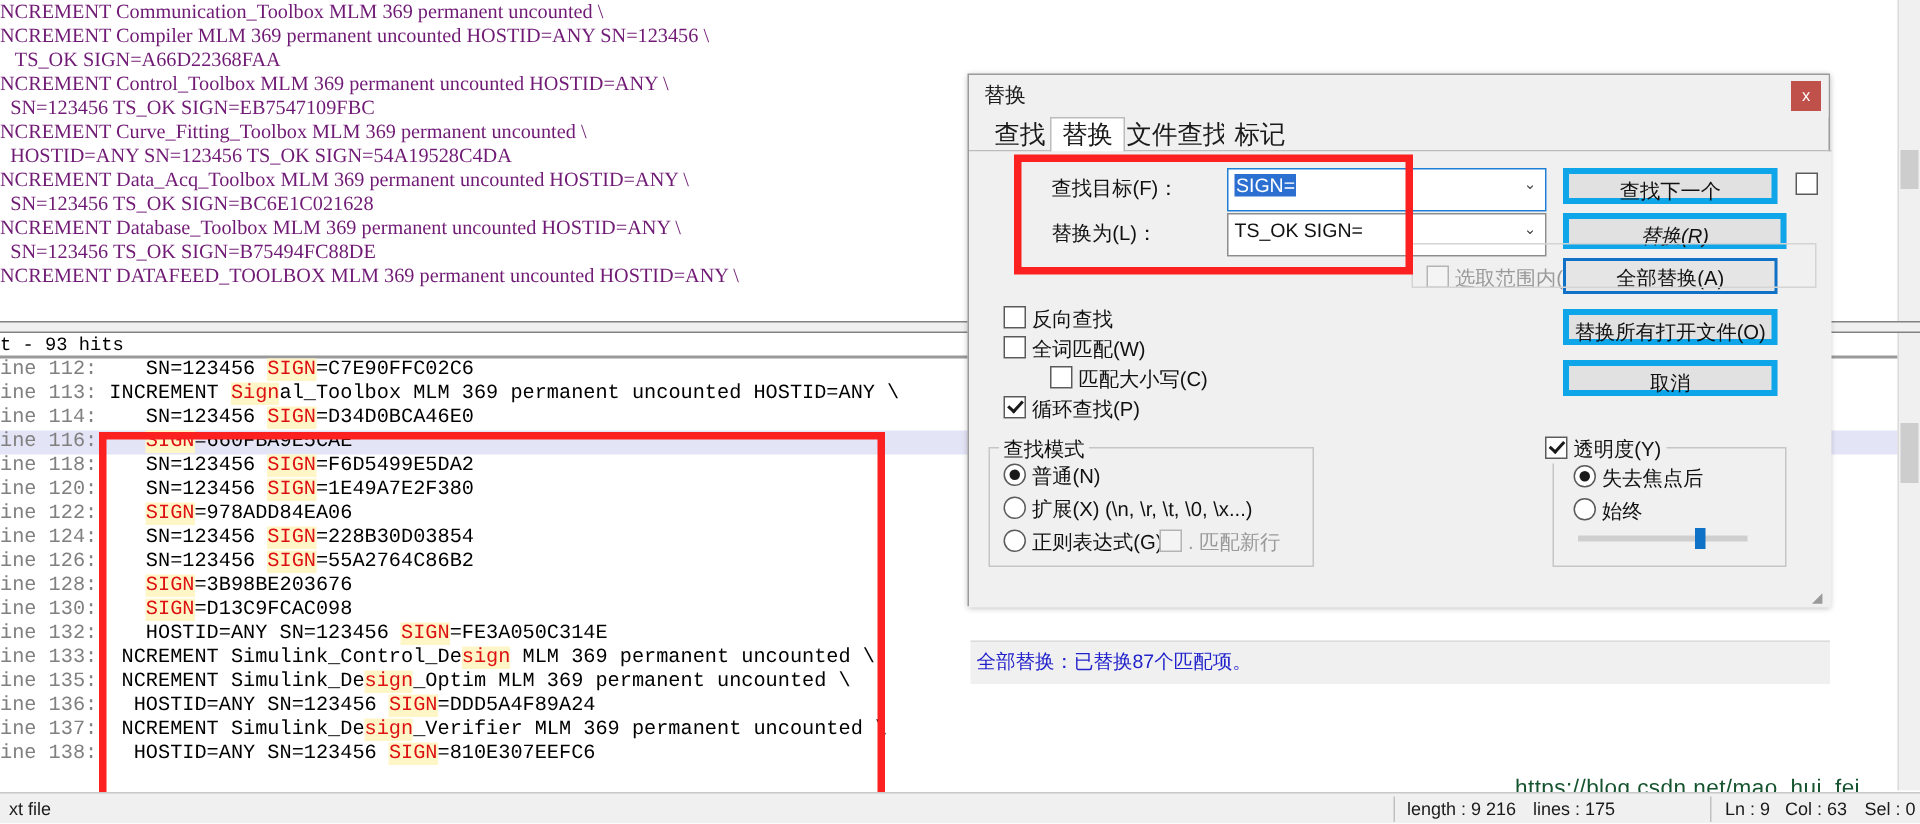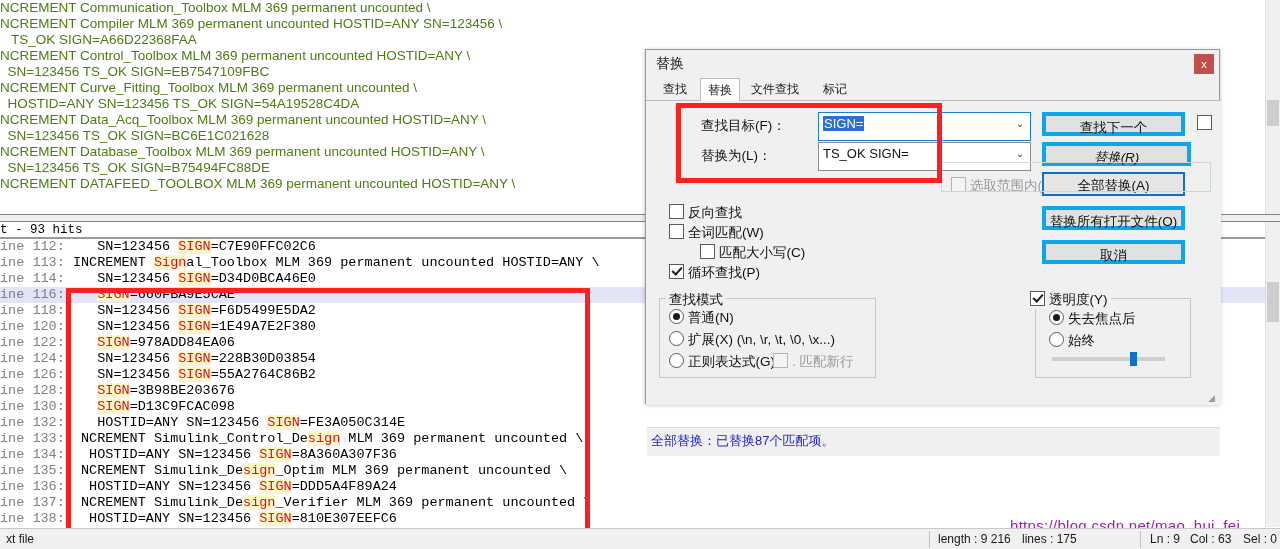--- a/index.html
+++ b/index.html
@@ -17,24 +17,24 @@
 
   
   #editor-pane {
     position: absolute;
     left: 0; top: 0;
     width: 1280px; height: 214px;
     background: #ffffff;
     overflow: hidden;
   }
   .code-line {
-    font-family: Liberation Sans, sans-serif;
+    font-family: Liberation Serif, serif;
     font-size: 13.5px;
     line-height: 16px;
-    color: #4d7c0f;
+    color: #701a75;
     white-space: pre;
     padding-left: 0px;
   }
   #editor-vscroll-track {
     position: absolute;
     right: 0; top: 0;
     width: 14px; height: 214px;
     background: #f0f0f0;
     border-left: 1px solid #dcdcdc;
   }
@@ -135,21 +135,21 @@
     width: 1px; height: 17px;
     background: #c0c0c0;
   }
 
   
   #watermark {
     position: absolute;
     left: 1010px; top: 517px;
     font-family: "Liberation Sans", sans-serif;
     font-size: 15px;
-    color: #a21caf;
+    color: #14532d;
     letter-spacing: 0.3px;
     white-space: nowrap;
     user-select: none;
   }
 
   
   #replace-dialog {
     position: absolute;
     left: 645px; top: 49px;
     width: 575px; height: 355px;
@@ -187,21 +187,21 @@
     position: absolute;
     left: 0; top: 28px;
     width: 575px; height: 22px;
   }
   .tab {
     position: absolute;
     top: 2px;
     height: 20px;
     line-height: 19px;
     padding: 0 7px;
-    font-size: 12px;
+    font-size: 17px;
     color: #1a1a1a;
     background: #f0f0f0;
     cursor: pointer;
     box-sizing: border-box;
   }
   .tab.active {
     top: 0px;
     height: 23px;
     line-height: 22px;
     background: #ffffff;
@@ -438,21 +438,20 @@
         <div class="result-row sel"><span class="lineno">ine 116:</span><span>    </span><span class="hit">SIGN</span><span>=660FBA9E5CAE</span></div>
         <div class="result-row"><span class="lineno">ine 118:</span><span>    SN=123456 </span><span class="hit">SIGN</span><span>=F6D5499E5DA2</span></div>
         <div class="result-row"><span class="lineno">ine 120:</span><span>    SN=123456 </span><span class="hit">SIGN</span><span>=1E49A7E2F380</span></div>
         <div class="result-row"><span class="lineno">ine 122:</span><span>    </span><span class="hit">SIGN</span><span>=978ADD84EA06</span></div>
         <div class="result-row"><span class="lineno">ine 124:</span><span>    SN=123456 </span><span class="hit">SIGN</span><span>=228B30D03854</span></div>
         <div class="result-row"><span class="lineno">ine 126:</span><span>    SN=123456 </span><span class="hit">SIGN</span><span>=55A2764C86B2</span></div>
         <div class="result-row"><span class="lineno">ine 128:</span><span>    </span><span class="hit">SIGN</span><span>=3B98BE203676</span></div>
         <div class="result-row"><span class="lineno">ine 130:</span><span>    </span><span class="hit">SIGN</span><span>=D13C9FCAC098</span></div>
         <div class="result-row"><span class="lineno">ine 132:</span><span>    HOSTID=ANY SN=123456 </span><span class="hit">SIGN</span><span>=FE3A050C314E</span></div>
         <div class="result-row"><span class="lineno">ine 133:</span><span>  NCREMENT Simulink_Control_De</span><span class="hit">sign</span><span> MLM 369 permanent uncounted \</span></div>
-        <div class="result-row"><span class="lineno">ine 134:</span><span>   HOSTID=ANY SN=123456 </span><span class="hit">SIGN</span><span>=8A360A307F36</span></div>
         <div class="result-row"><span class="lineno">ine 135:</span><span>  NCREMENT Simulink_De</span><span class="hit">sign</span><span>_Optim MLM 369 permanent uncounted \</span></div>
         <div class="result-row"><span class="lineno">ine 136:</span><span>   HOSTID=ANY SN=123456 </span><span class="hit">SIGN</span><span>=DDD5A4F89A24</span></div>
         <div class="result-row"><span class="lineno">ine 137:</span><span>  NCREMENT Simulink_De</span><span class="hit">sign</span><span>_Verifier MLM 369 permanent uncounted \</span></div>
         <div class="result-row"><span class="lineno">ine 138:</span><span>   HOSTID=ANY SN=123456 </span><span class="hit">SIGN</span><span>=810E307EEFC6</span></div>
       </div>
     <div id="results-vscroll-track">
       <div id="results-vscroll-thumb"></div>
     </div>
   </div>
 

